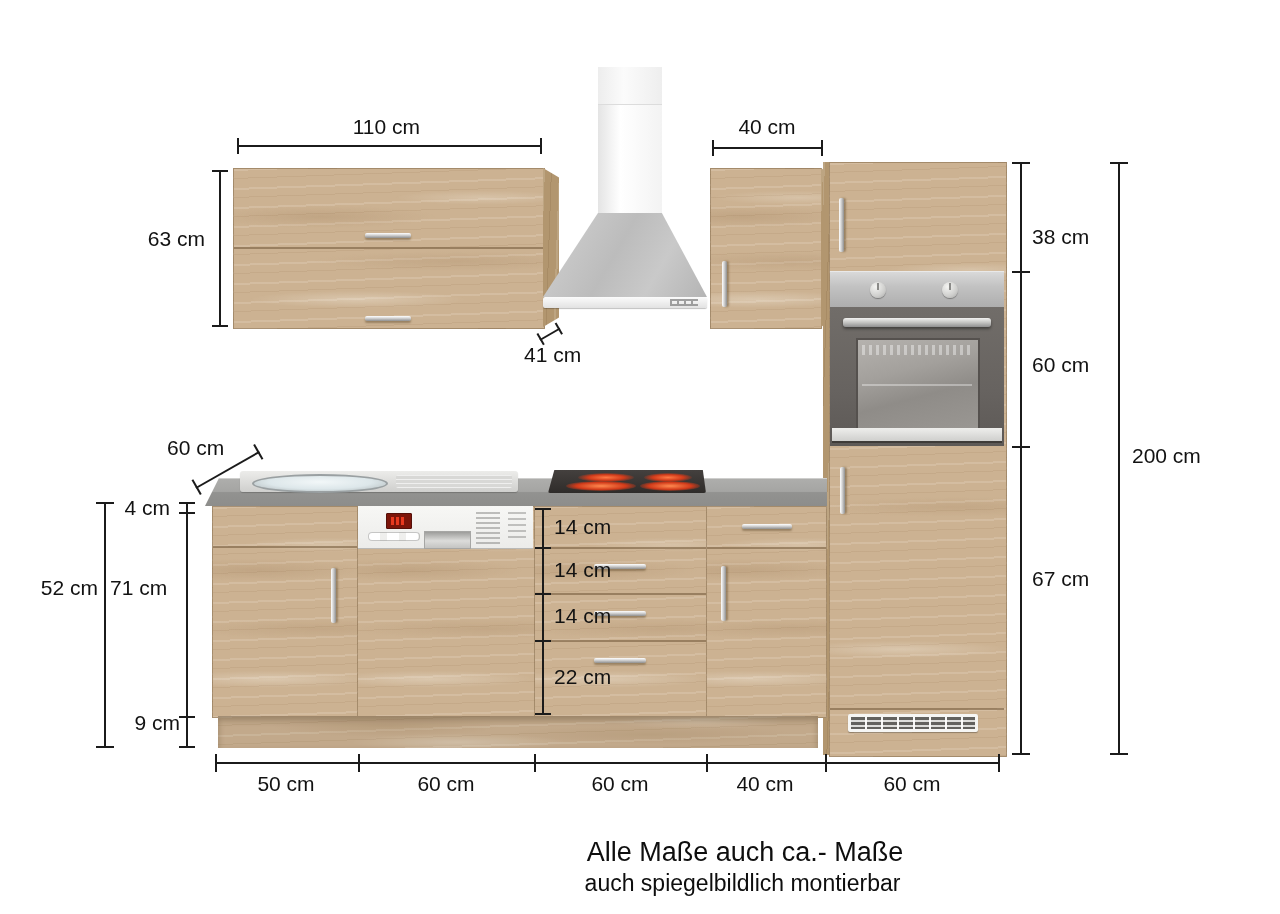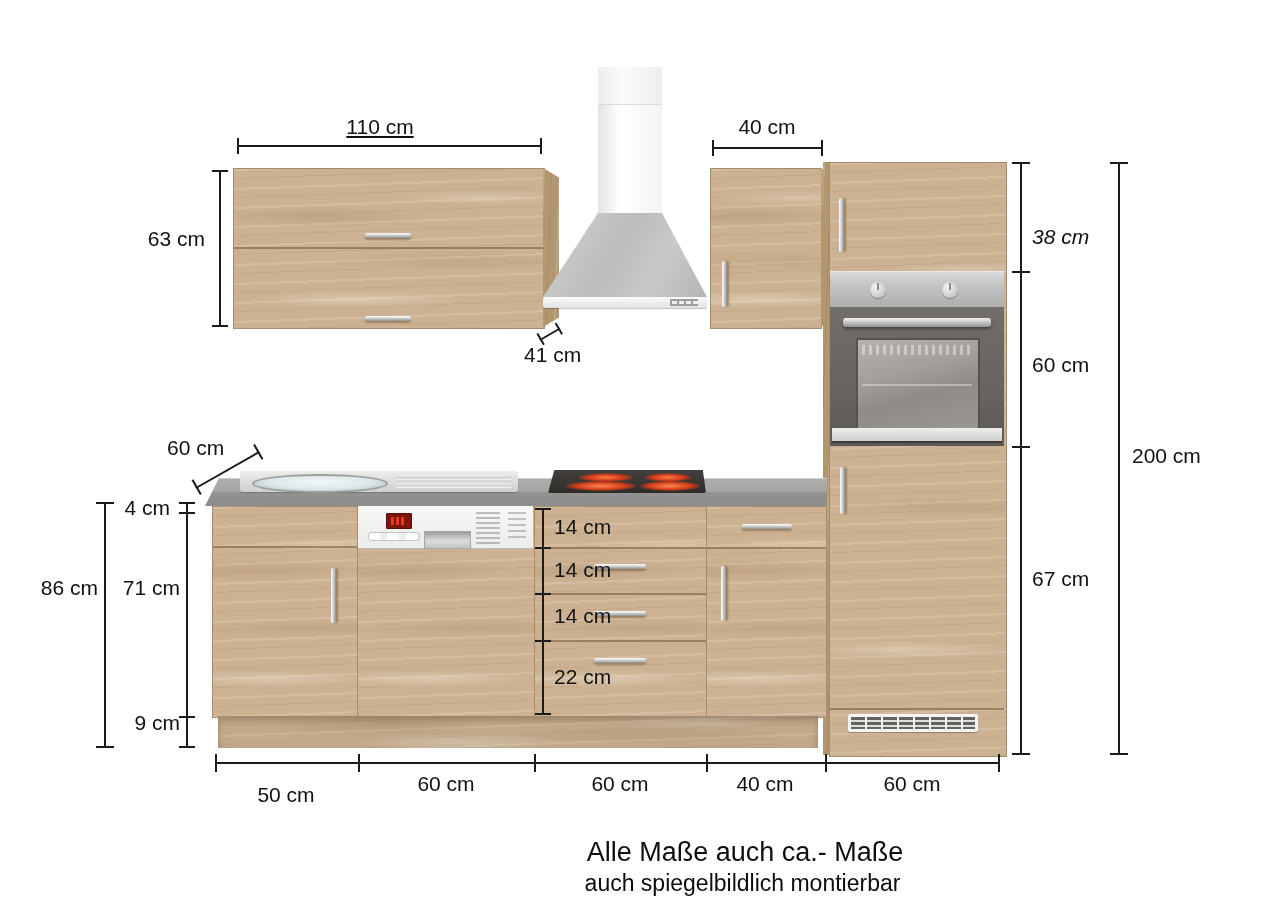--- a/index.html
+++ b/index.html
@@ -49,21 +49,21 @@
     <div class="seam-h" style="left:0;top:78px;width:310px;"></div>
   </div>
   <div class="handle-h" style="left:365px;top:233px;width:46px;"></div>
   <div class="handle-h" style="left:365px;top:316px;width:46px;"></div>
   <div class="wood-side" style="left:543px;top:168px;width:16px;height:159px;clip-path:polygon(0 0,100% 6%,100% 94%,0 100%);"></div>
 
   <div class="dline" style="left:237px;top:145px;width:305px;height:2px;">
     <div class="tick" style="left:0;top:-7px;width:2px;height:16px;"></div>
     <div class="tick" style="right:0;top:-7px;width:2px;height:16px;"></div>
   </div>
-  <div class="dim-label" style="left:340px;top:116px;width:80px;text-align:center;text-decoration:underline;">110 cm</div>
+  <div class="dim-label" style="left:340px;top:116px;width:80px;text-align:right;">110 cm</div>
 
   <div class="dline" style="left:219px;top:170px;width:2px;height:157px;">
     <div class="tick" style="left:-7px;top:0;width:16px;height:2px;"></div>
     <div class="tick" style="left:-7px;bottom:0;width:16px;height:2px;"></div>
   </div>
   <div class="dim-label" style="left:135px;top:228px;width:70px;text-align:right;">63 cm</div>
 
   <div class="dline" style="left:540px;top:339px;width:23px;height:2px;transform:rotate(-30deg);transform-origin:0 50%;">
     <div class="tick" style="left:0;top:-6px;width:2px;height:13px;"></div>
     <div class="tick" style="right:0;top:-6px;width:2px;height:13px;"></div>
@@ -123,21 +123,21 @@
          background-image:repeating-linear-gradient(90deg,transparent 0 14px,rgba(255,255,255,.95) 14px 16px),
                           repeating-linear-gradient(180deg,#63625f 0 3px,#dededc 3px 5px);"></div>
   </div>
 
   <div class="dline" style="left:1020px;top:162px;width:2px;height:593px;">
     <div class="tick" style="left:-8px;top:0;width:18px;height:2px;"></div>
     <div class="tick" style="left:-8px;top:109px;width:18px;height:2px;"></div>
     <div class="tick" style="left:-8px;top:284px;width:18px;height:2px;"></div>
     <div class="tick" style="left:-8px;bottom:0;width:18px;height:2px;"></div>
   </div>
-  <div class="dim-label" style="left:1032px;top:226px;font-style:italic;">38 cm</div>
+  <div class="dim-label" style="left:1032px;top:226px;">38 cm</div>
   <div class="dim-label" style="left:1032px;top:354px;">60 cm</div>
   <div class="dim-label" style="left:1032px;top:568px;">67 cm</div>
 
   <div class="dline" style="left:1118px;top:162px;width:2px;height:593px;">
     <div class="tick" style="left:-8px;top:0;width:18px;height:2px;"></div>
     <div class="tick" style="left:-8px;bottom:0;width:18px;height:2px;"></div>
   </div>
   <div class="dim-label" style="left:1132px;top:445px;">200 cm</div>
 
   <div class="abs" style="left:205px;top:478px;width:622px;height:28px;clip-path:polygon(14px 0,100% 0,100% 100%,0 100%);
@@ -214,41 +214,41 @@
   </div>
   <div class="dim-label" style="left:554px;top:516px;">14 cm</div>
   <div class="dim-label" style="left:554px;top:559px;">14 cm</div>
   <div class="dim-label" style="left:554px;top:605px;">14 cm</div>
   <div class="dim-label" style="left:554px;top:666px;">22 cm</div>
 
   <div class="dline" style="left:104px;top:502px;width:2px;height:246px;">
     <div class="tick" style="left:-8px;top:0;width:18px;height:2px;"></div>
     <div class="tick" style="left:-8px;bottom:0;width:18px;height:2px;"></div>
   </div>
-  <div class="dim-label" style="left:30px;top:577px;width:68px;text-align:right;">86 cm</div>
+  <div class="dim-label" style="left:30px;top:577px;width:68px;text-align:right;">52 cm</div>
 
   <div class="dline" style="left:186px;top:502px;width:2px;height:246px;">
     <div class="tick" style="left:-7px;top:0;width:16px;height:2px;"></div>
     <div class="tick" style="left:-7px;top:10px;width:16px;height:2px;"></div>
     <div class="tick" style="left:-7px;top:214px;width:16px;height:2px;"></div>
     <div class="tick" style="left:-7px;bottom:0;width:16px;height:2px;"></div>
   </div>
   <div class="dim-label" style="left:105px;top:497px;width:65px;text-align:right;">4 cm</div>
-  <div class="dim-label" style="left:110px;top:577px;width:70px;text-align:right;">71 cm</div>
+  <div class="dim-label" style="left:110px;top:577px;width:70px;">71 cm</div>
   <div class="dim-label" style="left:110px;top:712px;width:70px;text-align:right;">9 cm</div>
 
   <div class="dline" style="left:215px;top:762px;width:785px;height:2px;">
     <div class="tick" style="left:0;top:-8px;width:2px;height:18px;"></div>
     <div class="tick" style="left:143px;top:-8px;width:2px;height:18px;"></div>
     <div class="tick" style="left:319px;top:-8px;width:2px;height:18px;"></div>
     <div class="tick" style="left:491px;top:-8px;width:2px;height:18px;"></div>
     <div class="tick" style="left:610px;top:-8px;width:2px;height:18px;"></div>
     <div class="tick" style="right:0;top:-8px;width:2px;height:18px;"></div>
   </div>
-  <div class="dim-label" style="left:251px;top:773px;width:70px;text-align:center;margin-top:11px;">50 cm</div>
+  <div class="dim-label" style="left:251px;top:773px;width:70px;text-align:center;">50 cm</div>
   <div class="dim-label" style="left:411px;top:773px;width:70px;text-align:center;">60 cm</div>
   <div class="dim-label" style="left:585px;top:773px;width:70px;text-align:center;">60 cm</div>
   <div class="dim-label" style="left:730px;top:773px;width:70px;text-align:center;">40 cm</div>
   <div class="dim-label" style="left:877px;top:773px;width:70px;text-align:center;">60 cm</div>
 
   <footer>
     <div class="abs" style="left:400px;top:837px;width:690px;text-align:center;font-size:27px;color:#0e0e0e;">Alle Maße auch ca.- Maße</div>
     <div class="abs" style="left:400px;top:870px;width:685px;text-align:center;font-size:23px;color:#0e0e0e;">auch spiegelbildlich montierbar</div>
   </footer>
 

